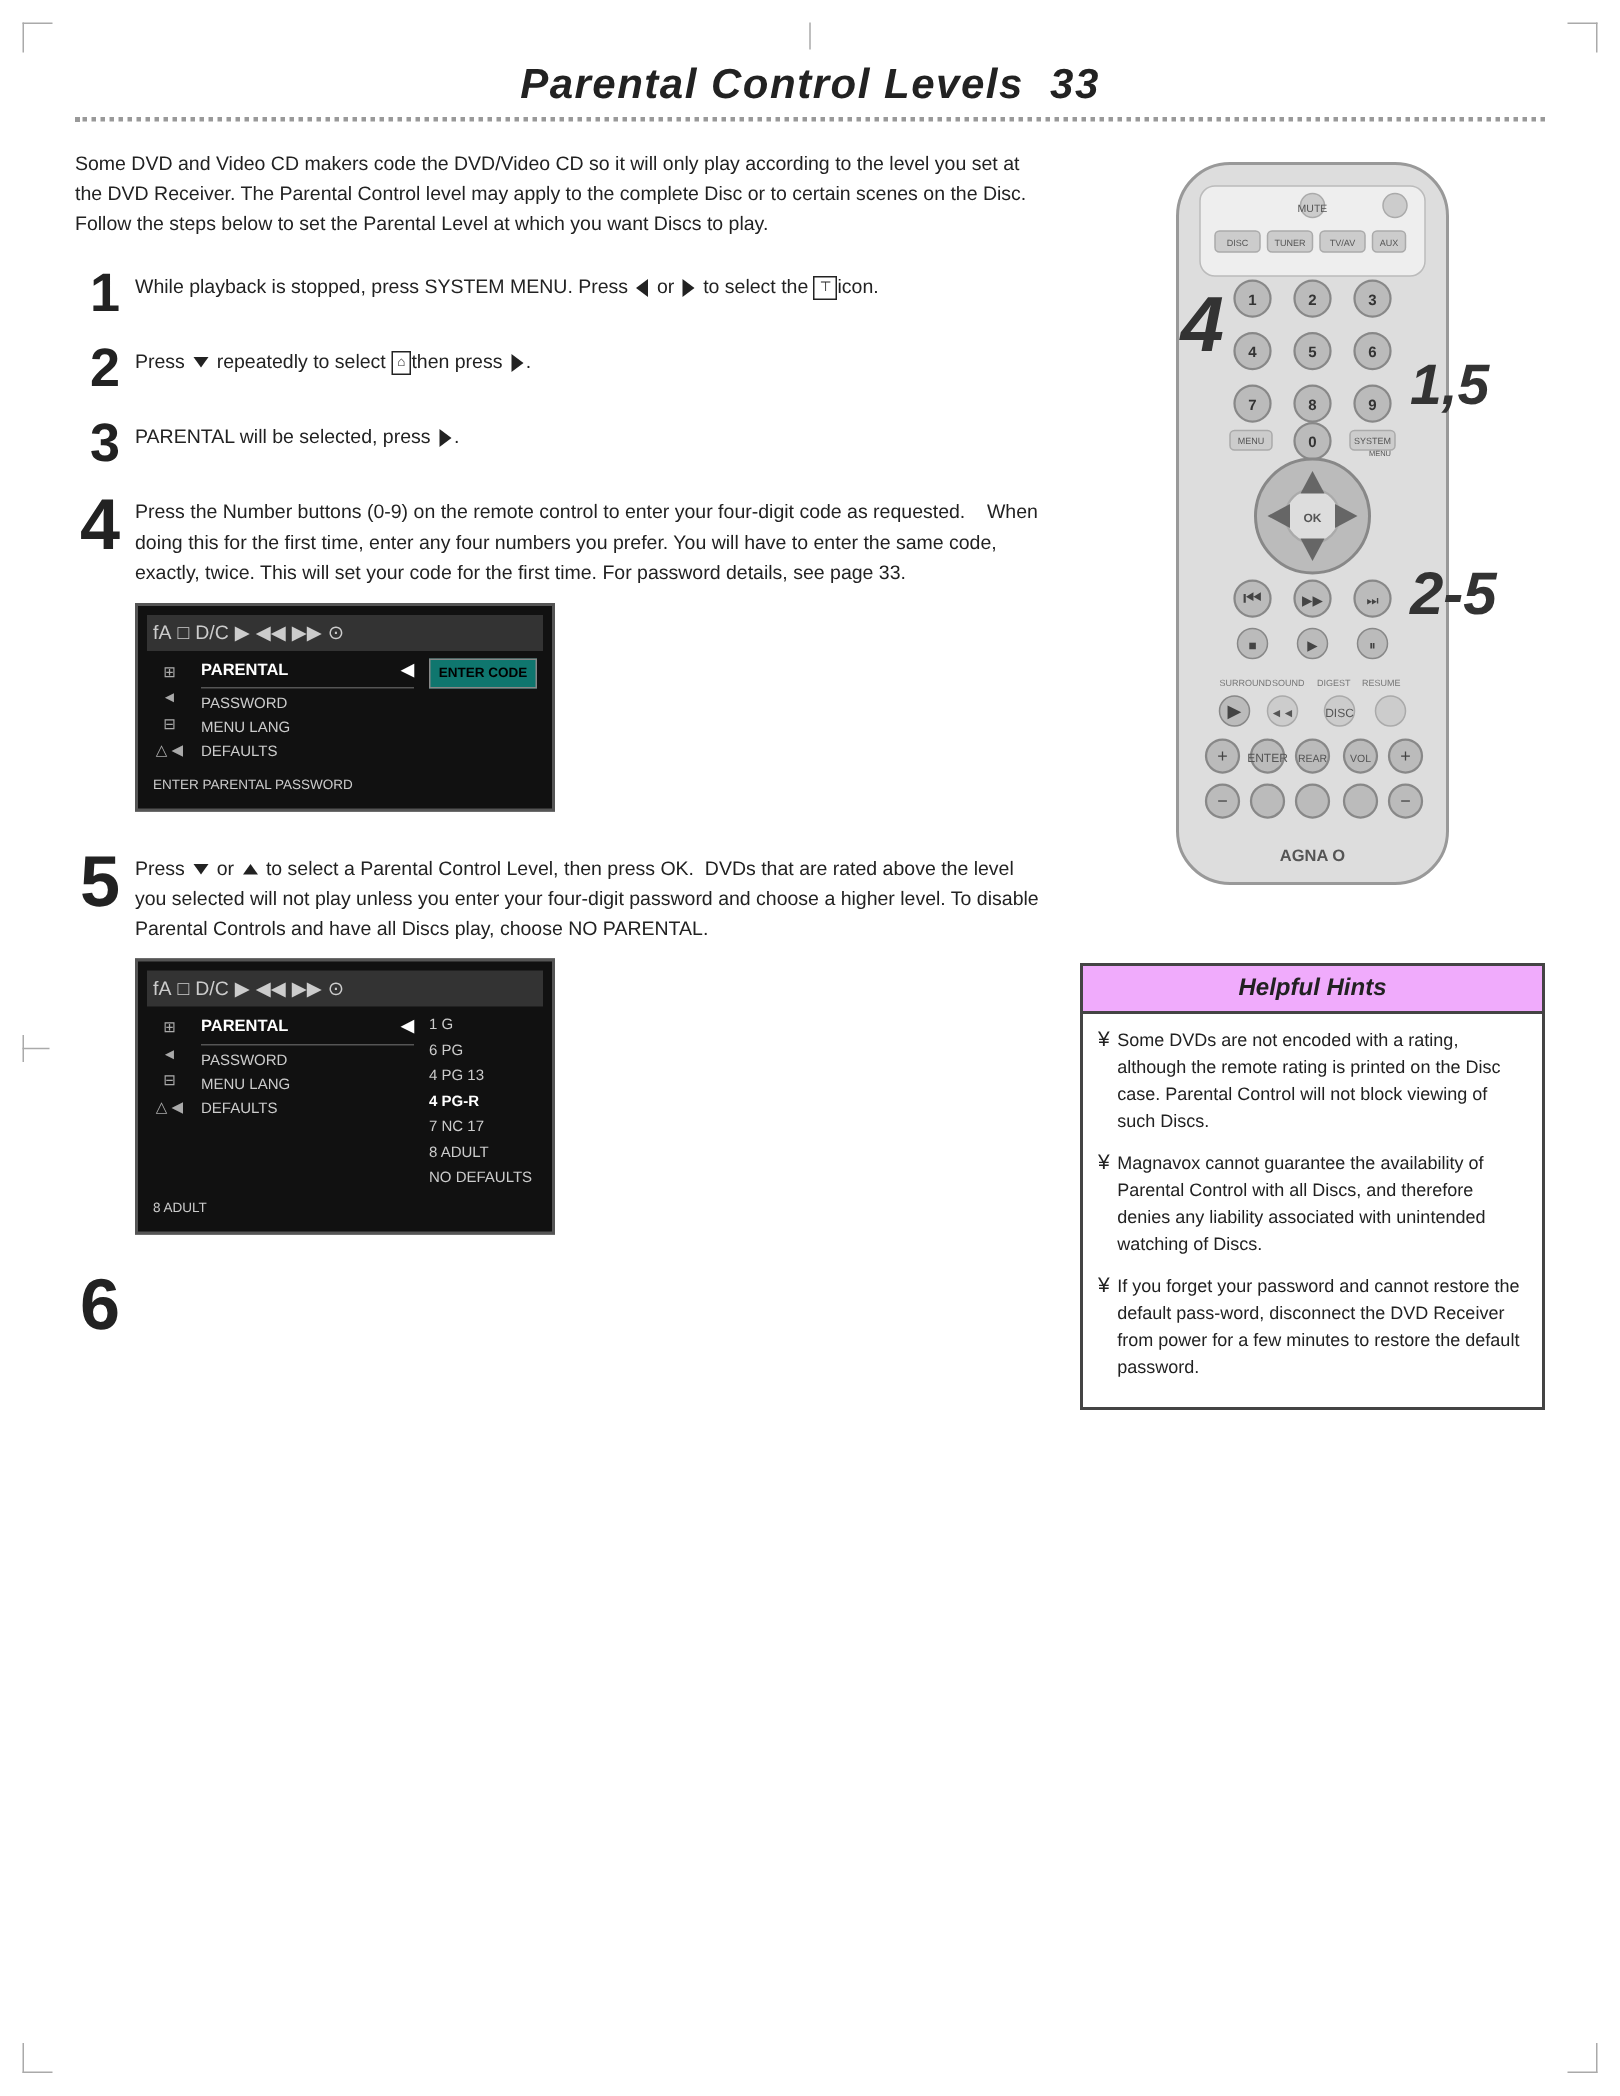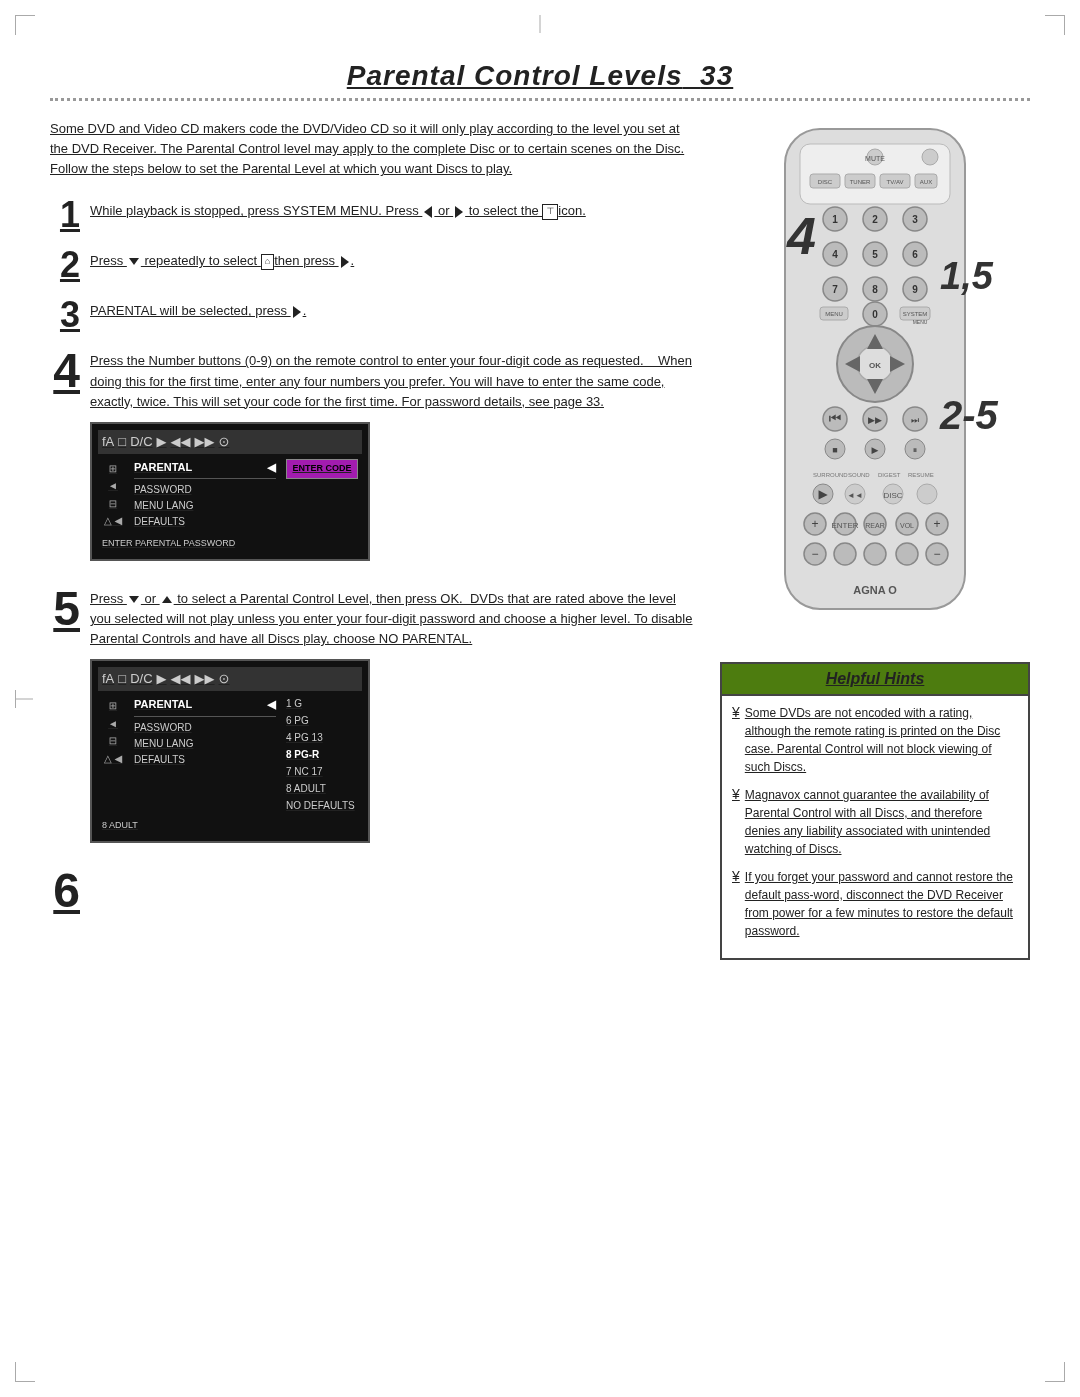--- a/index.html
+++ b/index.html
@@ -9,23 +9,22 @@
       background: #fff;
       font-family: Arial, Helvetica, sans-serif;
       font-size: 13px;
       color: #222;
       position: relative;
     }
 
     .page-container {
       width: 1080px;
       min-height: 1397px;
-      padding: 60px 50px;
+      padding: 40px 50px;
       position: relative;
-      text-decoration: underline;
     }
 
     
     .corner-mark {
       position: absolute;
       width: 20px;
       height: 20px;
       border-color: #aaa;
       border-style: solid;
     }
@@ -199,21 +198,21 @@
 
     .screen-right {
       padding: 2px 4px;
       display: flex;
       flex-direction: column;
       gap: 2px;
       width: 80px;
     }
 
     .screen-enter-code {
-      background: #a21caf;
+      background: #0f766e;
       color: #000;
       font-size: 9px;
       font-weight: bold;
       text-align: center;
       padding: 2px 4px;
       border: 1px solid #888;
     }
 
     .screen-bottom {
       color: #ccc;
@@ -244,21 +243,21 @@
     }
 
     
     .hints-box {
       border: 2px solid #444;
       width: 310px;
       margin-top: 20px;
     }
 
     .hints-title {
-      background: #4d7c0f;
+      background: #f0abfc;
       text-align: center;
       font-style: italic;
       font-weight: bold;
       font-size: 16px;
       padding: 6px 10px;
       border-bottom: 2px solid #444;
     }
 
     .hints-content {
       padding: 8px 10px;
@@ -457,21 +456,21 @@
               <div class="screen-main">
                 <div class="screen-menu-title">PARENTAL <span style="float:right">◀</span></div>
                 <div class="screen-menu-item">PASSWORD</div>
                 <div class="screen-menu-item">MENU LANG</div>
                 <div class="screen-menu-item">DEFAULTS</div>
               </div>
               <div class="screen-right">
                 <div class="screen-pg-item">1 G</div>
                 <div class="screen-pg-item">6 PG</div>
                 <div class="screen-pg-item">4 PG 13</div>
-                <div class="screen-pg-item selected">8 PG-R</div>
+                <div class="screen-pg-item selected">4 PG-R</div>
                 <div class="screen-pg-item">7 NC 17</div>
                 <div class="screen-pg-item">8 ADULT</div>
                 <div class="screen-pg-item">NO DEFAULTS</div>
               </div>
             </div>
             <div class="screen-bottom">8 ADULT</div>
           </div>
         </div>
       </div>
 

